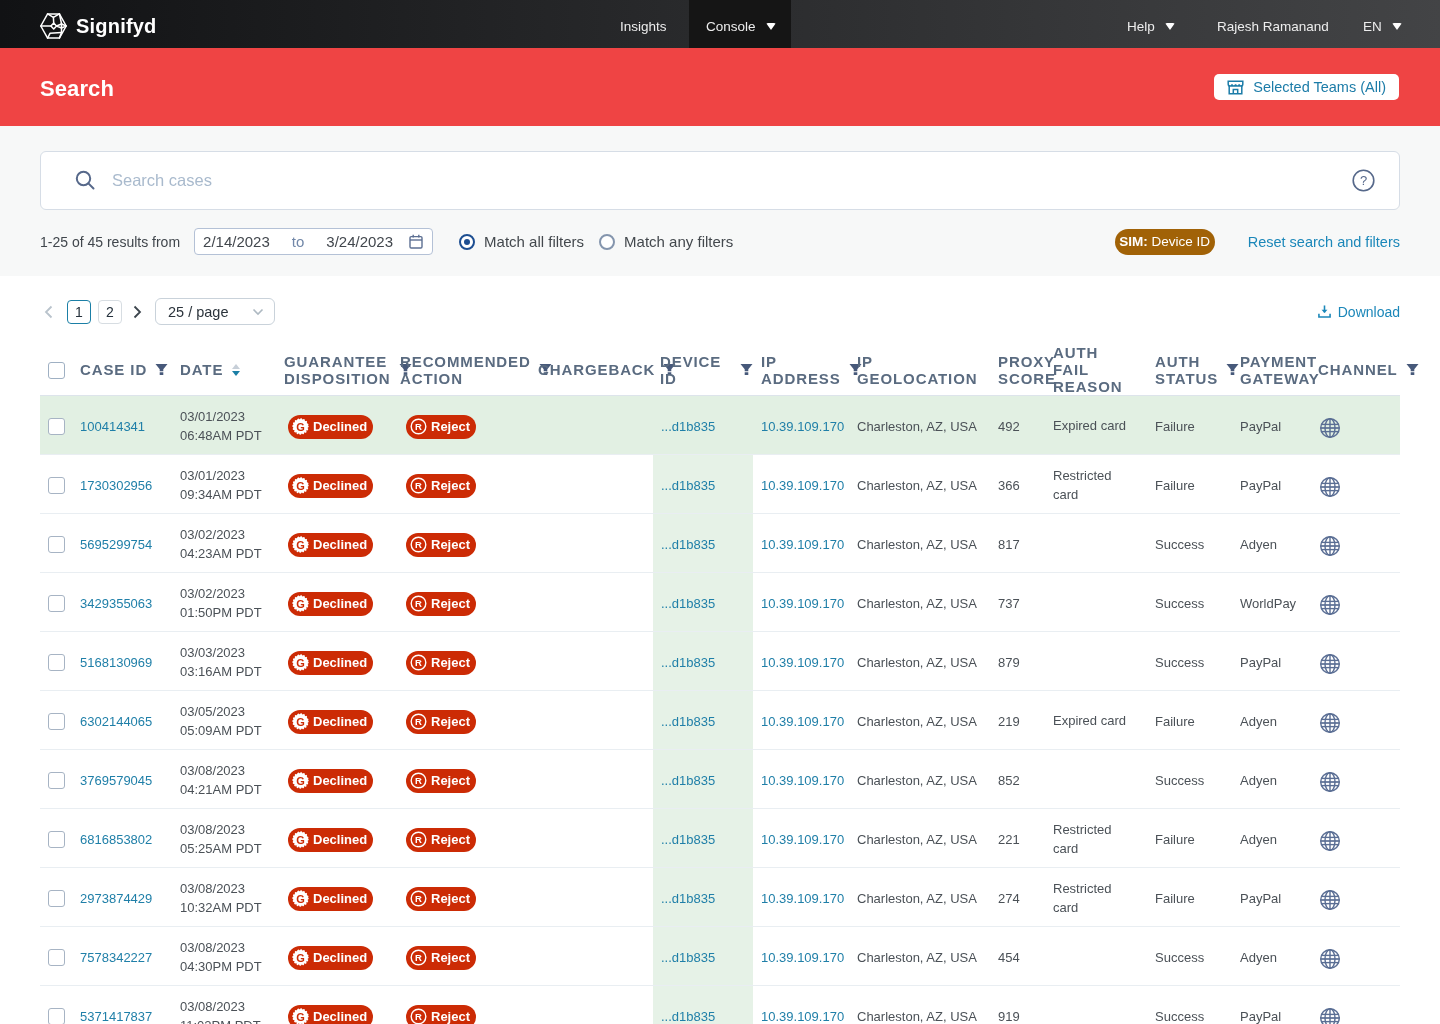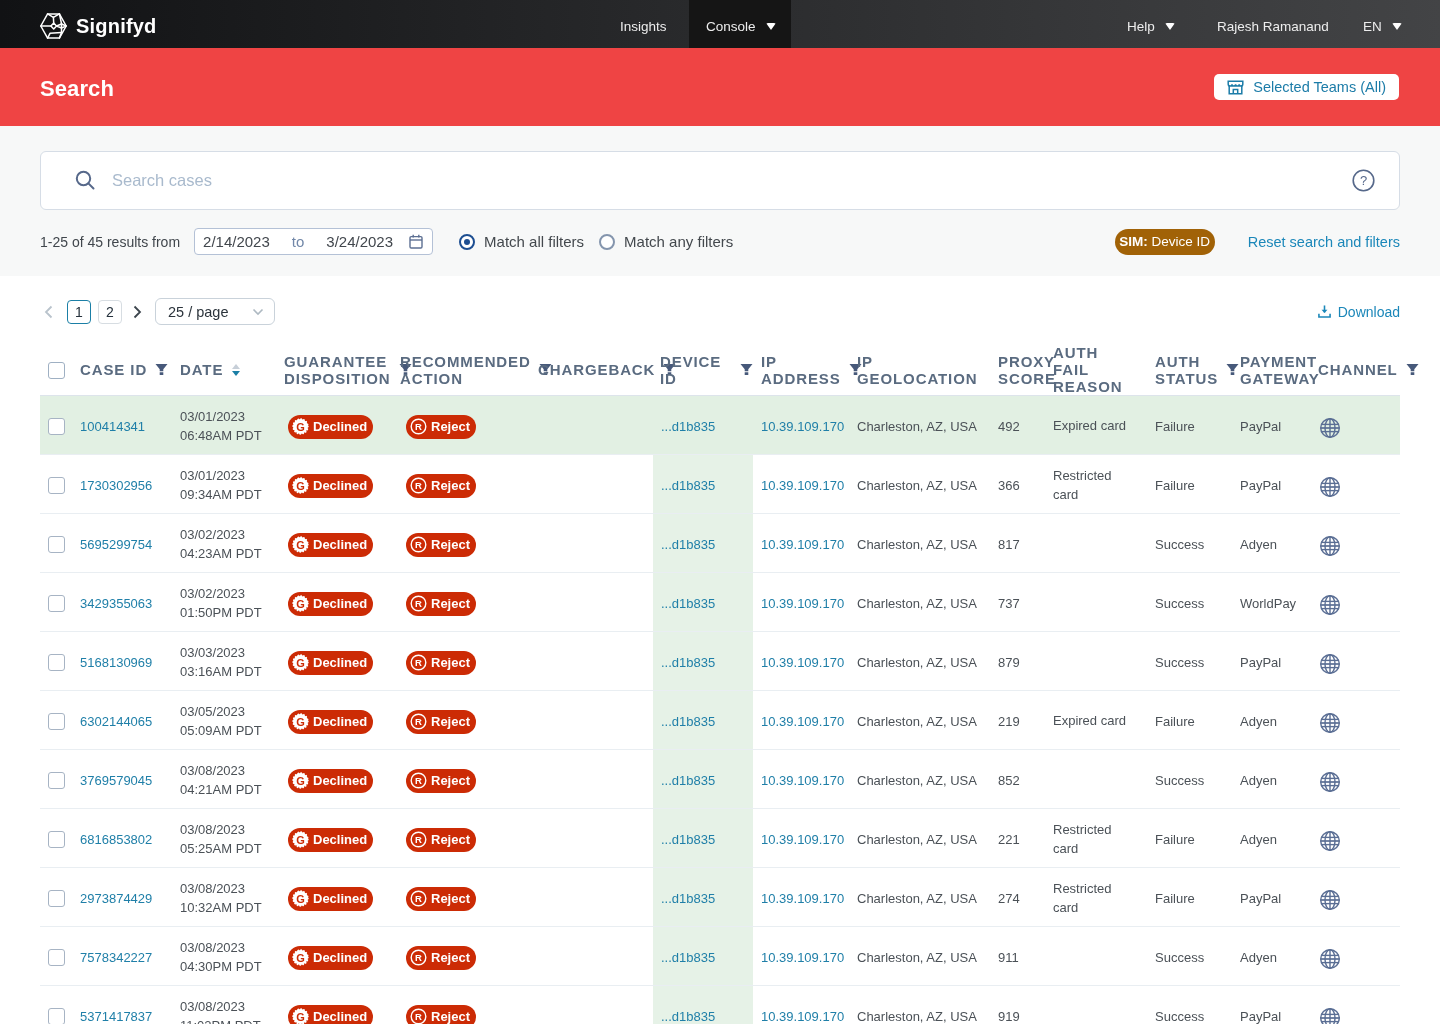--- a/index.html
+++ b/index.html
@@ -632,21 +632,21 @@
 <td style="padding-left:8px"><span class="badge"><span class="bicon">
                 <svg width="17" height="17" viewBox="0 0 17 17">
                   <circle cx="8.5" cy="8.5" r="7.3" fill="none" stroke="#fff" stroke-width="1.4"></circle>
                   <text x="8.5" y="11.9" font-family="Liberation Sans, sans-serif" font-size="9.5" font-weight="bold" fill="#fff" text-anchor="middle">R</text>
                 </svg>
               </span>Reject</span></td>
 <td></td>
 <td class="dev" style="padding-left:8px"><span class="lnk">...d1b835</span></td>
 <td style="padding-left:8px"><span class="lnk">10.39.109.170</span></td>
 <td style="padding-left:8px">Charleston, AZ, USA</td>
-<td style="padding-left:8px">911</td>
+<td style="padding-left:8px">454</td>
 <td style="padding-left:8px">
             <div class="dt1"></div>
           </td>
 <td style="padding-left:8px">Success</td>
 <td style="padding-left:8px">Adyen</td>
 <td style="padding-left:9px">
             <svg style="display:block;margin-top:2px" width="22" height="22" viewBox="0 0 22 22" fill="none" stroke="#5a6e94" stroke-width="1.4">
               <circle cx="11" cy="11" r="9.3"></circle>
               <ellipse cx="11" cy="11" rx="5" ry="9.3"></ellipse>
               <line x1="11" y1="1.7" x2="11" y2="20.3"></line>

